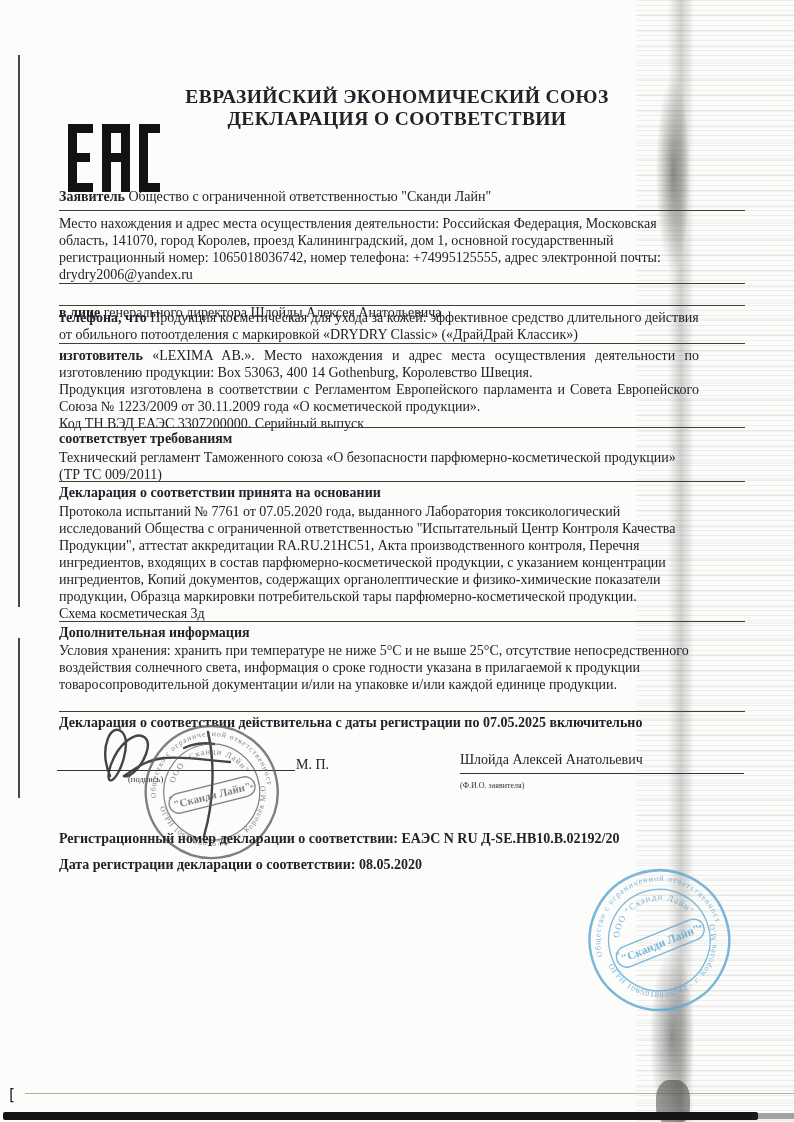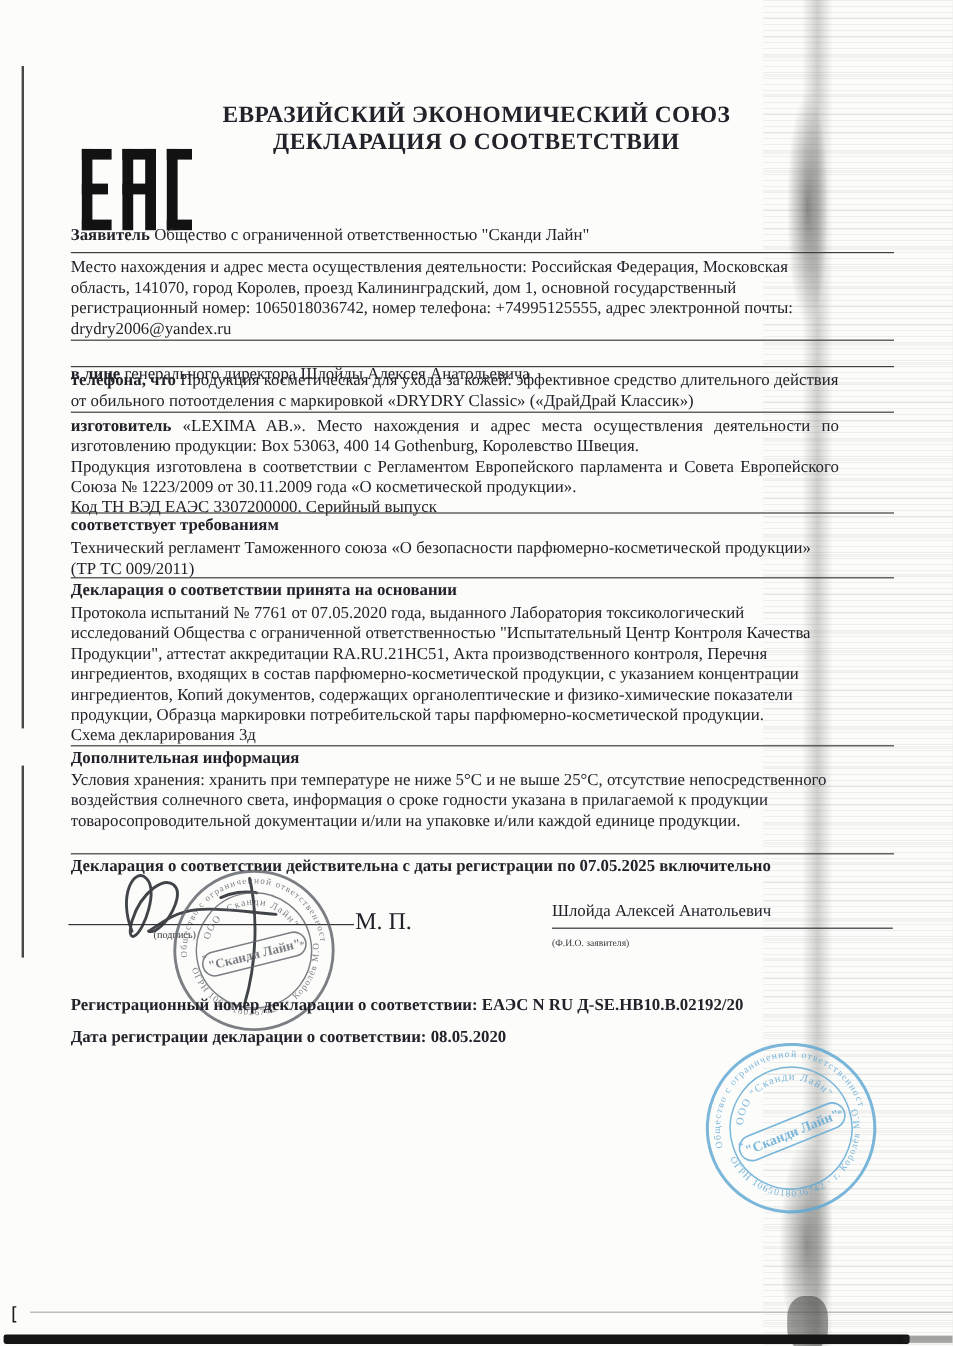--- a/index.html
+++ b/index.html
@@ -94,33 +94,33 @@
   </div>
   <div class="abs rule" style="top:427px;"></div>
 
   <p class="abs sec b" style="top:430px;">соответствует требованиям</p>
   <p class="abs sec" style="top:449px;">Технический регламент Таможенного союза «О безопасности парфюмерно-косметической продукции» (ТР ТС 009/2011)</p>
   <div class="abs rule" style="top:481px;"></div>
 
   <p class="abs sec b" style="top:484px;">Декларация о соответствии принята на основании</p>
   <div class="abs sec" style="top:503px;">
     <p>Протокола испытаний № 7761 от 07.05.2020 года, выданного Лаборатория токсикологический исследований Общества с ограниченной ответственностью "Испытательный Центр Контроля Качества Продукции", аттестат аккредитации RA.RU.21HC51, Акта производственного контроля, Перечня ингредиентов, входящих в состав парфюмерно-косметической продукции, с указанием концентрации ингредиентов, Копий документов, содержащих органолептические и физико-химические показатели продукции, Образца маркировки потребительской тары парфюмерно-косметической продукции.</p>
-    <p>Схема декларирования 3д</p>
+    <p>Схема косметическая 3д</p>
   </div>
   <div class="abs rule" style="top:621px;"></div>
 
   <p class="abs sec b" style="top:624px;">Дополнительная информация</p>
   <p class="abs sec" style="top:642px;">Условия хранения: хранить при температуре не ниже 5°С и не выше 25°С, отсутствие непосредственного воздействия солнечного света, информация о сроке годности указана в прилагаемой к продукции товаросопроводительной документации и/или на упаковке и/или каждой единице продукции.</p>
   <div class="abs rule" style="top:711px;"></div>
 
   <p class="abs sec b" style="top:714px;">Декларация о соответствии действительна с даты регистрации по 07.05.2025 включительно</p>
 
   <div class="abs sigline" style="left:57px;top:770px;width:238px;"></div>
   <div class="abs cap" style="left:128px;top:774px;">(подпись)</div>
-  <div class="abs" style="left:296px;top:757px;font-size:20px;">М. П.</div>
+  <div class="abs" style="left:296px;top:757px;font-size:14px;">М. П.</div>
   <div class="abs sigline" style="left:460px;top:773px;width:284px;"></div>
   <div class="abs center" style="left:460px;top:752px;width:284px;font-size:14px;">Шлойда Алексей Анатольевич</div>
   <div class="abs cap center" style="left:460px;top:781px;width:284px;font-size:8px;">(Ф.И.О. заявителя)</div>
 
   <div class="abs" style="left:88px;top:718px;">
     <svg width="240" height="140" viewBox="0 0 240 140">
       <g fill="none" stroke="#2d3136" stroke-width="2.4" stroke-linecap="round" opacity=".9">
         <path d="M 22,58 C 10,28 24,4 34,14 C 44,24 32,58 24,62 C 16,66 22,36 40,22 C 54,12 64,20 58,36 C 52,52 40,60 36,58"></path>
         <path d="M 36,58 C 48,50 58,42 76,40 C 96,38 116,42 142,44"></path>
         <path d="M 120,14 C 127,44 126,84 116,118"></path>

